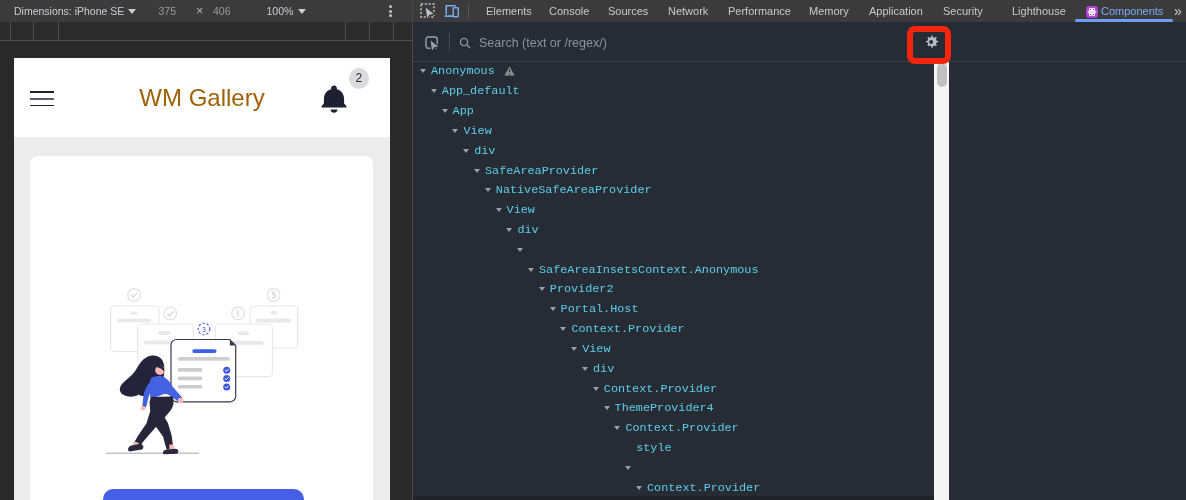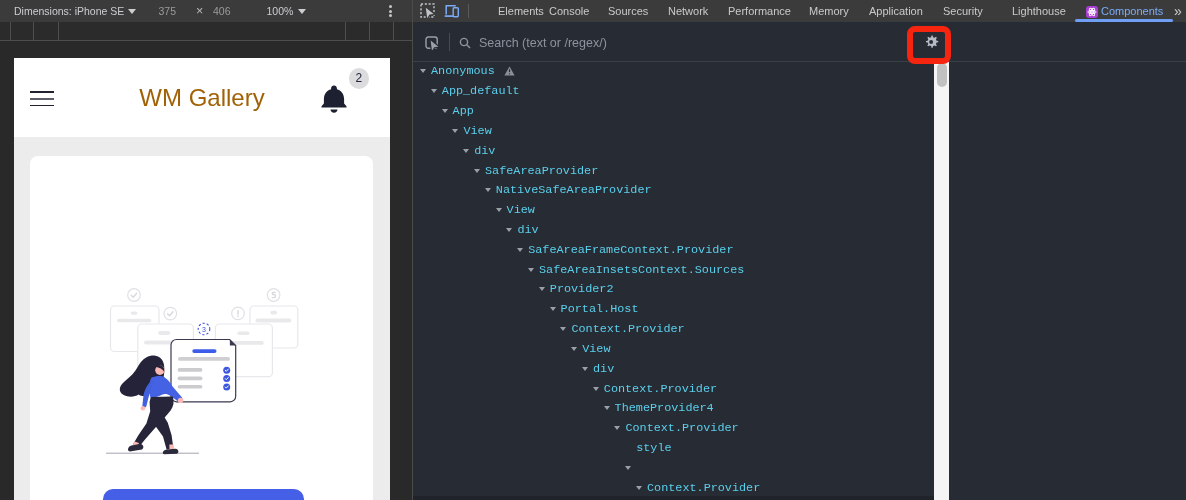--- a/index.html
+++ b/index.html
@@ -170,21 +170,21 @@
       <path d="M5.8 4.8 L13.6 11 L9.4 11.5 L7.2 15.2 Z" fill="#3b3b3c" stroke="#3b3b3c" stroke-width="2.4"></path>
       <path d="M5.8 4.8 L13.6 11 L9.4 11.5 L7.2 15.2 Z" fill="#c0c4c9"></path>
     </svg>
 
     <svg class="abs" style="left:31px;top:4px;" width="17" height="14" viewBox="0 0 17 14">
       <path d="M2.2 10.5 V1.7 H11.8" fill="none" stroke="#7aabf7" stroke-width="1.5"></path>
       <path d="M0.7 12.1 H12.2" fill="none" stroke="#7aabf7" stroke-width="1.7"></path>
       <rect x="9.2" y="3.8" width="5.1" height="8.9" rx="0.9" fill="#3b3b3c" stroke="#7aabf7" stroke-width="1.4"></rect>
     </svg>
     <div class="vsep" style="left:55px;top:4px;height:14px;background:#5a5a5a;"></div>
-    <span class="tab" style="left:85px;">Elements</span>
+    <span class="tab" style="left:73px;">Elements</span>
     <span class="tab" style="left:136px;">Console</span>
     <span class="tab" style="left:195px;">Sources</span>
     <span class="tab" style="left:255px;">Network</span>
     <span class="tab" style="left:315px;">Performance</span>
     <span class="tab" style="left:396px;">Memory</span>
     <span class="tab" style="left:456px;">Application</span>
     <span class="tab" style="left:530px;">Security</span>
     <span class="tab" style="left:599px;">Lighthouse</span>
     <svg class="abs" style="left:673px;top:6px;" width="12" height="12" viewBox="0 0 12 12">
       <rect x="0" y="0" width="12" height="12" rx="3" fill="#a93fd2"></rect>
@@ -223,22 +223,22 @@
           <path d="M5.5 3.2 v2.8 M5.5 7.2 v1" stroke="#272c34" stroke-width="1.1"></path>
         </svg></div>
       <div class="row" style="top:19.2px;left:28.8px;"><span class="crt" style="left:-11px;"></span><span>App_default</span></div>
       <div class="row" style="top:39.0px;left:39.6px;"><span class="crt" style="left:-11px;"></span><span>App</span></div>
       <div class="row" style="top:58.9px;left:50.4px;"><span class="crt" style="left:-11px;"></span><span>View</span></div>
       <div class="row" style="top:78.7px;left:61.2px;"><span class="crt" style="left:-11px;"></span><span>div</span></div>
       <div class="row" style="top:98.5px;left:72.0px;"><span class="crt" style="left:-11px;"></span><span>SafeAreaProvider</span></div>
       <div class="row" style="top:118.3px;left:82.8px;"><span class="crt" style="left:-11px;"></span><span>NativeSafeAreaProvider</span></div>
       <div class="row" style="top:138.1px;left:93.6px;"><span class="crt" style="left:-11px;"></span><span>View</span></div>
       <div class="row" style="top:158.0px;left:104.4px;"><span class="crt" style="left:-11px;"></span><span>div</span></div>
-      <div class="row" style="top:177.8px;left:115.2px;"><span class="crt" style="left:-11px;"></span><span>SafeAreaFrameContext.Provider</span></div>
-      <div class="row" style="top:197.6px;left:126.0px;"><span class="crt" style="left:-11px;"></span><span>SafeAreaInsetsContext.Sources</span></div>
+      <div class="row" style="top:177.8px;left:115.2px;"><span class="crt" style="left:-11px;"></span></div>
+      <div class="row" style="top:197.6px;left:126.0px;"><span class="crt" style="left:-11px;"></span><span>SafeAreaInsetsContext.Anonymous</span></div>
       <div class="row" style="top:217.4px;left:136.8px;"><span class="crt" style="left:-11px;"></span><span>Provider2</span></div>
       <div class="row" style="top:237.2px;left:147.6px;"><span class="crt" style="left:-11px;"></span><span>Portal.Host</span></div>
       <div class="row" style="top:257.1px;left:158.4px;"><span class="crt" style="left:-11px;"></span><span>Context.Provider</span></div>
       <div class="row" style="top:276.9px;left:169.2px;"><span class="crt" style="left:-11px;"></span><span>View</span></div>
       <div class="row" style="top:296.7px;left:180.0px;"><span class="crt" style="left:-11px;"></span><span>div</span></div>
       <div class="row" style="top:316.5px;left:190.8px;"><span class="crt" style="left:-11px;"></span><span>Context.Provider</span></div>
       <div class="row" style="top:336.3px;left:201.6px;"><span class="crt" style="left:-11px;"></span><span>ThemeProvider4</span></div>
       <div class="row" style="top:356.2px;left:212.4px;"><span class="crt" style="left:-11px;"></span><span>Context.Provider</span></div>
       <div class="row" style="top:376.0px;left:223.2px;"><span>style</span></div>
       <div class="row" style="top:395.8px;left:223.2px;"><span class="crt" style="left:-11px;"></span></div>

